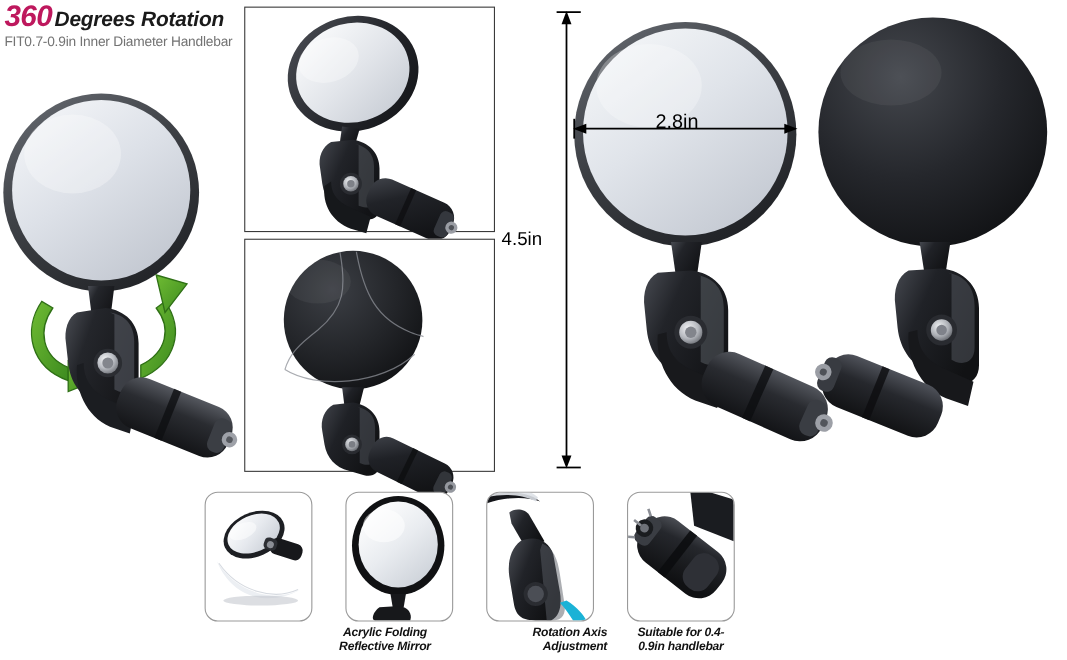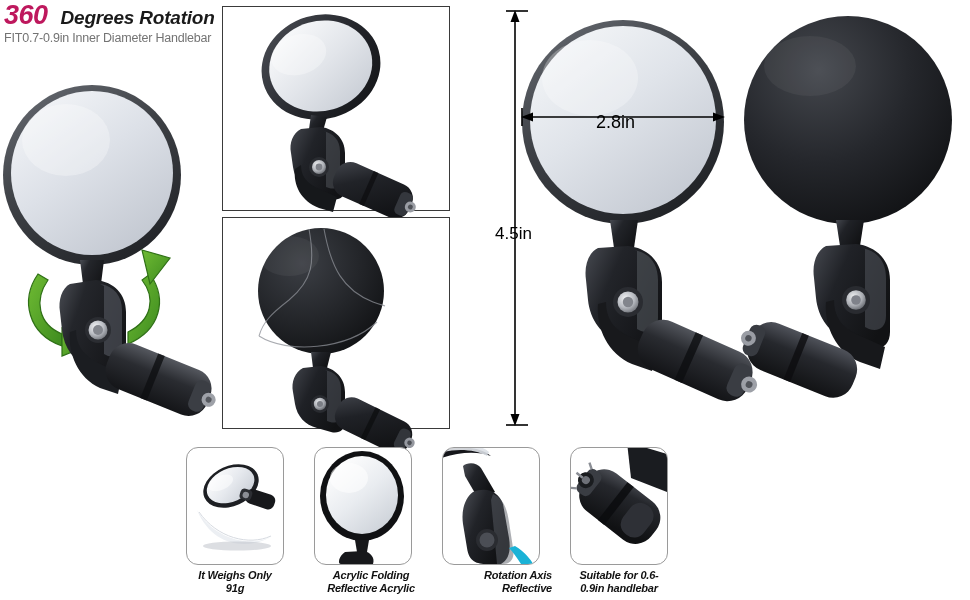--- a/index.html
+++ b/index.html
@@ -15,36 +15,36 @@
 
   
   #headline{left:4px;top:2px;width:240px;}
   #headline .line1{white-space:nowrap;line-height:1;}
   #headline .num{
     font-size:27px;font-weight:bold;font-style:italic;
     color:#be185d;letter-spacing:-0.5px;
   }
   #headline .deg{
     font-size:19px;font-weight:bold;font-style:italic;
-    color:#1a1a1a;letter-spacing:-0.2px;margin-left:13px;
+    color:#1a1a1a;letter-spacing:-0.2px;margin-left:2px;
   }
   #headline .line2{
     font-size:12.5px;color:#737373;margin-top:2px;
     white-space:nowrap;letter-spacing:-0.2px;
   }
 
   
   .panel{border:1.5px solid #3a3a3a;background:#fff;box-sizing:border-box;}
   #panel-top{left:222px;top:6px;width:228px;height:205px;}
   #panel-bottom{left:222px;top:217px;width:228px;height:212px;}
 
   
   .dimlabel{font-size:17px;color:#000;font-weight:500;}
-  #label-height{left:456px;top:224px;margin-left:39px;}
-  #label-width{left:596px;top:112px;font-size:18px;}
+  #label-height{left:456px;top:208px;}
+  #label-width{left:596px;top:100px;font-size:18px;}
 
   
   #features{left:186px;top:447px;width:580px;height:150px;}
   .fcard{
     position:absolute;top:0;width:98px;height:118px;
     border:1.5px solid #9a9a9a;border-radius:12px;
     background:#fff;box-sizing:border-box;overflow:hidden;
   }
   .fcap{
     position:absolute;top:122px;width:122px;
@@ -386,44 +386,40 @@
         <g transform="rotate(18 74 52)">
           <rect x="58" y="44" width="30" height="15" rx="6" fill="#17181b"></rect>
           <rect x="52" y="46" width="12" height="11" rx="4" fill="#2c2e33"></rect>
           <circle cx="58" cy="52" r="3.2" fill="#8b8e95"></circle>
         </g>
         <path d="M10 62 C28 92, 64 100, 86 88 C62 102, 26 100, 10 62 Z" fill="#eceff3"></path>
         <path d="M12 64 C30 90, 62 98, 84 88" stroke="#d6dae0" stroke-width="1" fill="none"></path>
         <ellipse cx="50" cy="98" rx="34" ry="4.5" fill="#b9bec6" opacity="0.5"></ellipse>
       </svg>
     </div>
-    <div class="fcap" style="left:-12px;">
-      <span>It Weighs Only</span><br>
-      <span>91g</span>
-    </div>
 
     <div class="fcard" style="left:128px;">
       <svg width="96" height="116" viewBox="0 0 96 116">
         <defs>
           <linearGradient id="g2glass" x1="0.15" y1="0.05" x2="0.85" y2="0.95">
             <stop offset="0" stop-color="#ffffff"></stop>
             <stop offset="0.5" stop-color="#e9ecf0"></stop>
             <stop offset="1" stop-color="#ccd1d8"></stop>
           </linearGradient>
         </defs>
         <ellipse cx="47" cy="48" rx="42" ry="45" fill="#101113"></ellipse>
         <ellipse cx="47" cy="47" rx="36" ry="39" fill="url(#g2glass)"></ellipse>
         <ellipse cx="34" cy="30" rx="19" ry="15" fill="#fff" opacity="0.55"></ellipse>
         <path d="M40 92 L54 92 L52 104 L42 104 Z" fill="#17181b"></path>
         <path d="M30 104 C24 108, 22 116, 26 116 L58 116 C60 110, 56 104, 48 103 Z" fill="#17181b"></path>
       </svg>
     </div>
-    <div class="fcap" style="left:124px;">
+    <div class="fcap" style="left:103px;">
       <span>Acrylic Folding</span><br>
-      <span>Reflective Acrylic</span>
+      <span>Reflective Mirror</span>
     </div>
 
     <div class="fcard" style="left:256px;">
       <svg width="96" height="116" viewBox="0 0 96 116">
         <defs>
           <linearGradient id="g3body" x1="0" y1="0" x2="1" y2="0.6">
             <stop offset="0" stop-color="#4b4e55"></stop>
             <stop offset="0.4" stop-color="#212328"></stop>
             <stop offset="1" stop-color="#0f1012"></stop>
           </linearGradient>
@@ -438,21 +434,21 @@
         <path d="M30 44 C22 50, 18 62, 20 76 L24 100 C26 114, 34 116, 44 116 L58 116
                  C66 112, 68 102, 66 90 L60 56 C56 44, 44 38, 30 44 Z" fill="url(#g3body)"></path>
         <path d="M50 46 C60 50, 64 60, 66 74 L70 100 C72 110, 68 116, 60 116 L54 116 L48 52 Z" fill="#5a5e66" opacity="0.5"></path>
         <circle cx="44" cy="92" r="11" fill="#2a2c31"></circle>
         <circle cx="44" cy="92" r="7.5" fill="#4b4e55"></circle>
         <path d="M72 98 C82 104, 88 112, 90 116 L78 116 C74 110, 70 104, 66 100 Z" fill="#1ab2d6"></path>
       </svg>
     </div>
     <div class="fcap" style="left:244px;text-align:right;">
       <span>Rotation Axis</span><br>
-      <span>Reflective</span>
+      <span>Adjustment</span>
     </div>
 
     <div class="fcard" style="left:384px;">
       <svg width="96" height="116" viewBox="0 0 96 116">
         <defs>
           <linearGradient id="g4body" x1="0" y1="0" x2="0.4" y2="1">
             <stop offset="0" stop-color="#53565d"></stop>
             <stop offset="0.35" stop-color="#25272c"></stop>
             <stop offset="1" stop-color="#101113"></stop>
           </linearGradient>
@@ -463,19 +459,19 @@
           <rect x="40" y="34" width="8" height="48" fill="#0b0c0e" opacity="0.85"></rect>
           <rect x="58" y="40" width="26" height="36" rx="12" fill="#2e3036"></rect>
           <rect x="2" y="44" width="16" height="28" rx="6" fill="#3a3d43"></rect>
           <circle cx="6" cy="58" r="8" fill="#1a1c1f"></circle>
           <circle cx="6" cy="58" r="4" fill="#6e7178"></circle>
           <path d="M4 46 L-2 42 M4 70 L-2 74 M2 58 L-6 58" stroke="#8b8e95" stroke-width="2.4"></path>
         </g>
       </svg>
     </div>
     <div class="fcap" style="left:372px;">
-      <span>Suitable for 0.6-</span><br>
+      <span>Suitable for 0.4-</span><br>
       <span>0.9in handlebar</span>
     </div>
 
   </div>
 
 </div>
 
 </body></html>

